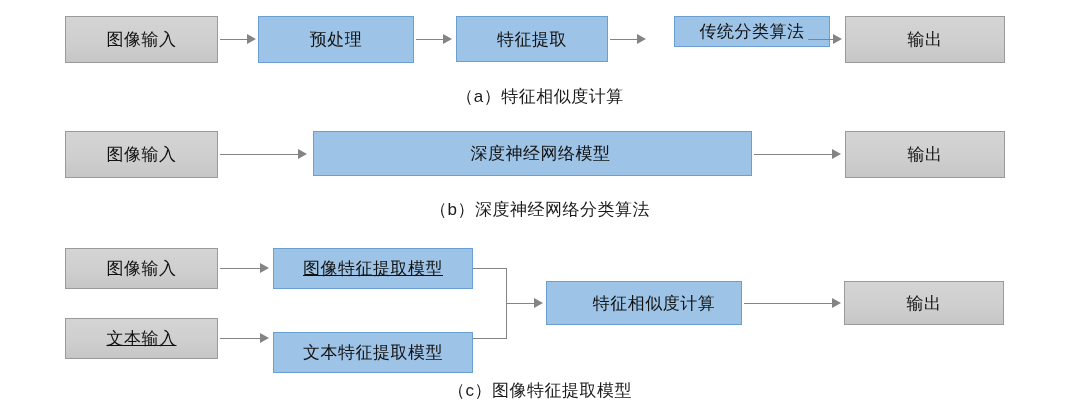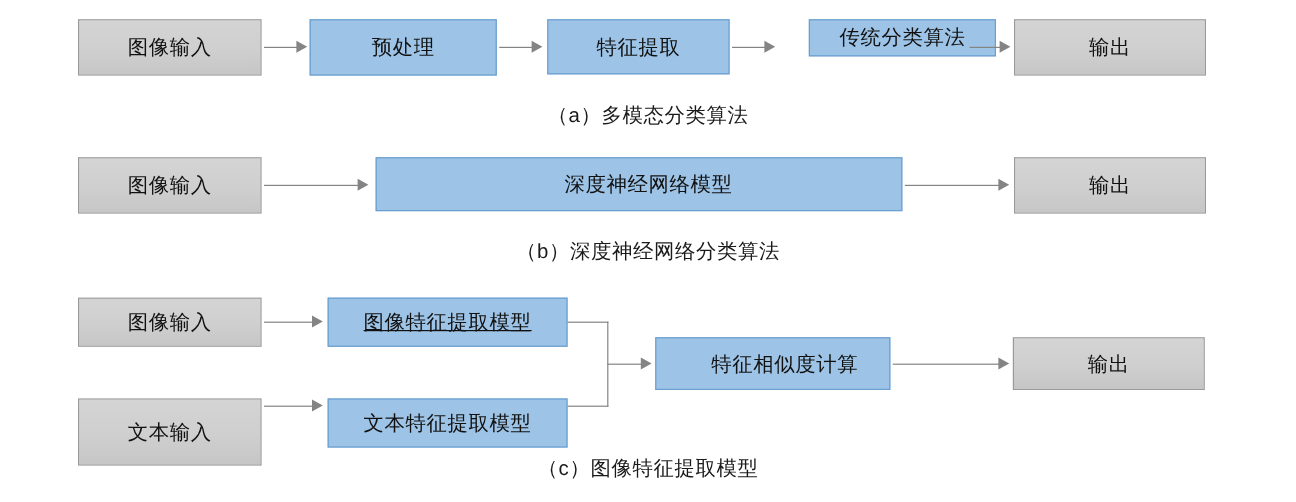--- a/index.html
+++ b/index.html
@@ -97,21 +97,21 @@
     <div class="hline" style="left:610px; top:39px; width:30px;"></div>
     <div class="arrowhead" style="left:637px; top:34px;"></div>
 
     <div class="node blue" style="left:674px; top:16px; width:156px; height:31px;">传统分类算法</div>
 
     <div class="hline" style="left:808px; top:39px; width:28px;"></div>
     <div class="arrowhead" style="left:833px; top:34px;"></div>
 
     <div class="node gray" style="left:845px; top:16px; width:160px; height:47px;">输出</div>
 
-    <div class="caption" style="top:85px;">（a）多模态分类算法</div>
+    <div class="caption" style="top:85px;">（a）特征相似度计算</div>
   </div>
 
   <div>
 
     <div class="node gray" style="left:65px; top:131px; width:153px; height:47px;">图像输入</div>
 
     <div class="hline" style="left:220px; top:154px; width:80px;"></div>
     <div class="arrowhead" style="left:298px; top:149px;"></div>
 
     <div class="node blue" style="left:313px; top:131px; width:439px; height:45px;padding-left:16px;">深度神经网络模型</div>
@@ -126,21 +126,21 @@
 
   <div>
 
     <div class="node gray" style="left:65px; top:248px; width:153px; height:41px;">图像输入</div>
 
     <div class="hline" style="left:220px; top:268px; width:42px;"></div>
     <div class="arrowhead" style="left:260px; top:263px;"></div>
 
     <div class="node blue" style="left:273px; top:248px; width:200px; height:41px;text-decoration:underline;">图像特征提取模型</div>
 
-    <div class="node gray" style="left:65px; top:332px; width:153px; height:56px;">文本输入</div>
+    <div class="node gray" style="left:65px; top:318px; width:153px; height:41px;text-decoration:underline;">文本输入</div>
 
     <div class="hline" style="left:220px; top:338px; width:42px;"></div>
     <div class="arrowhead" style="left:260px; top:333px;"></div>
 
     <div class="node blue" style="left:273px; top:332px; width:200px; height:41px;">文本特征提取模型</div>
 
     <div class="hline" style="left:473px; top:268px; width:34px;"></div>
     <div class="hline" style="left:473px; top:338px; width:34px;"></div>
     <div class="vline" style="left:506px; top:268px; height:71px;"></div>
     <div class="hline" style="left:506px; top:303px; width:30px;"></div>

